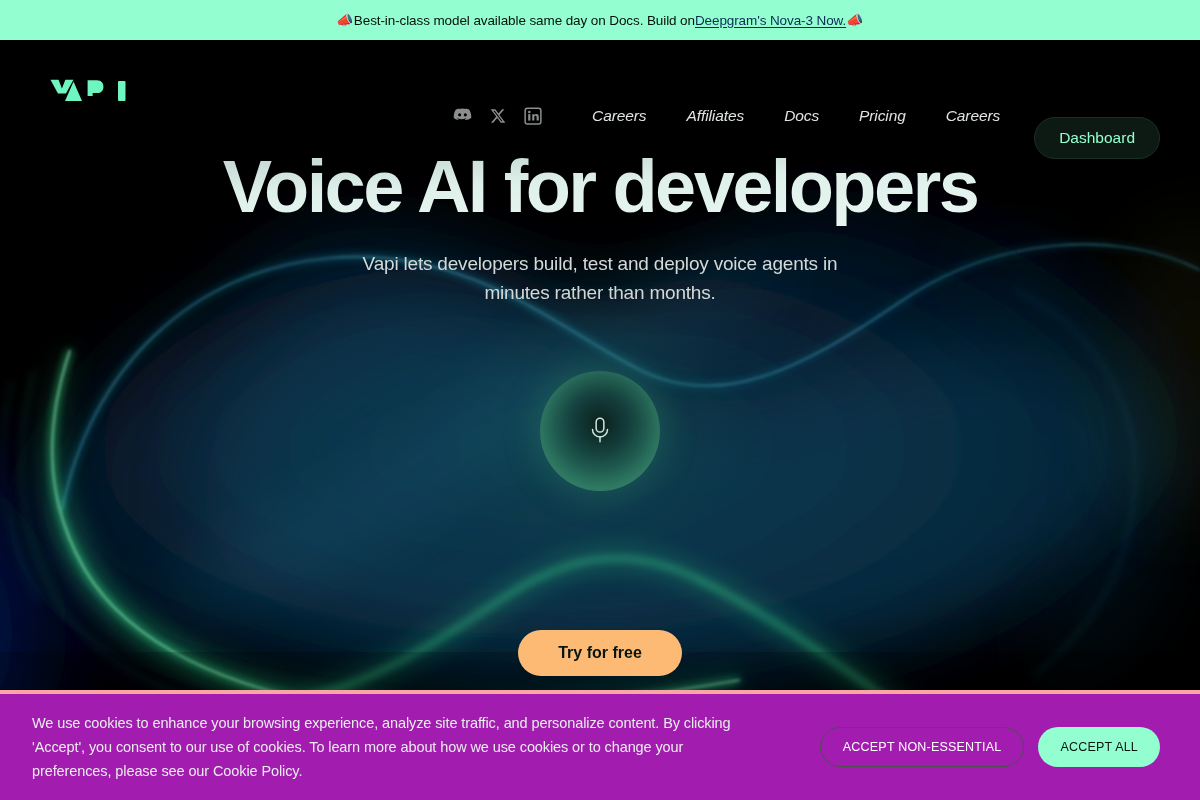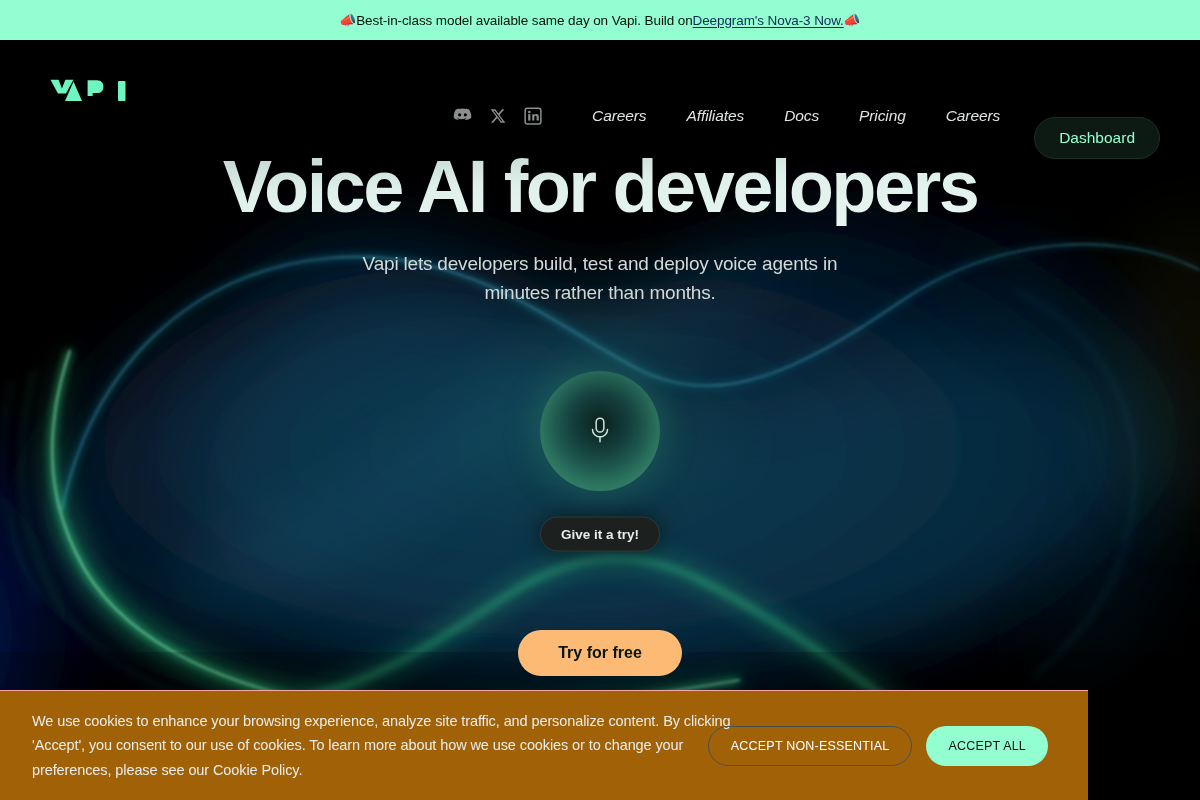--- a/index.html
+++ b/index.html
@@ -126,22 +126,22 @@
   }
   .btn-ghost {
     display:flex; align-items:center; gap:13px;
     color:#fff; font-size:16px; font-weight:bold;
     padding:14px 24px; margin-left:32px; cursor:pointer; white-space:nowrap;
   }
   .btn-ghost svg { display:block; }
 
   
   .cookie {
-    position:absolute; left:0; bottom:0; width:1088px; height:110px;
-    background:#a16207; border-top:1px solid #fca5a5;
+    position:absolute; left:0; bottom:0; width:1200px; height:110px;
+    background:#a21caf; border-top:4px solid #fca5a5;
     display:flex; align-items:center; z-index:30;
   }
   .cookie-text {
     margin-left:32px; width:700px;
     font-size:14.5px; color:#e9edec; line-height:1.66; letter-spacing:-0.1px;
   }
   .cookie-btns {
     position:absolute; right:40px; top:50%; transform:translateY(-50%);
     display:flex; align-items:center; gap:14px;
   }
@@ -156,21 +156,21 @@
     cursor:pointer; white-space:nowrap; letter-spacing:0.2px;
   }
 </style>
 </head>
 <body>
 
 <div class="page">
 
   <div class="announce">
     <span class="emoji">📣</span>
-    <span class="atext">Best-in-class model available same day on Vapi. Build on </span>
+    <span class="atext">Best-in-class model available same day on Docs. Build on </span>
     <a href="#">Deepgram's Nova-3 Now.</a>
     <span class="emoji">📣</span>
   </div>
 
   <div class="hero-art">
     <svg width="1200" height="650" viewBox="0 0 1200 650">
       <defs>
         <radialGradient id="blobBody" cx="42%" cy="52%" r="62%">
           <stop offset="0%" stop-color="#0d3a4d" stop-opacity="0.95"></stop>
           <stop offset="45%" stop-color="#0a2c45" stop-opacity="0.85"></stop>
@@ -298,21 +298,20 @@
   <div class="orb-wrap">
     <div class="orb-halo"></div>
     <div class="orb">
       <svg width="26" height="30" viewBox="0 0 24 28" fill="none" stroke="#cfe6dc" stroke-width="1.4" stroke-linecap="round">
         <rect x="8.4" y="2" width="7.2" height="13" rx="3.6"></rect>
         <path d="M5 12.5 A7 7 0 0 0 19 12.5"></path>
         <line x1="12" y1="19.5" x2="12" y2="24"></line>
       </svg>
     </div>
   </div>
-  <div class="tooltip">Give it a try!</div>
 
   <div class="ctas">
     <button class="btn-primary">Try for free</button>
   </div>
 
   <div class="cookie">
     <p class="cookie-text">We use cookies to enhance your browsing experience, analyze site traffic, and personalize content. By clicking 'Accept', you consent to our use of cookies. To learn more about how we use cookies or to change your preferences, please see our Cookie Policy.</p>
     <div class="cookie-btns">
       <button class="btn-reject">ACCEPT NON-ESSENTIAL</button>
       <button class="btn-accept">ACCEPT ALL</button>

